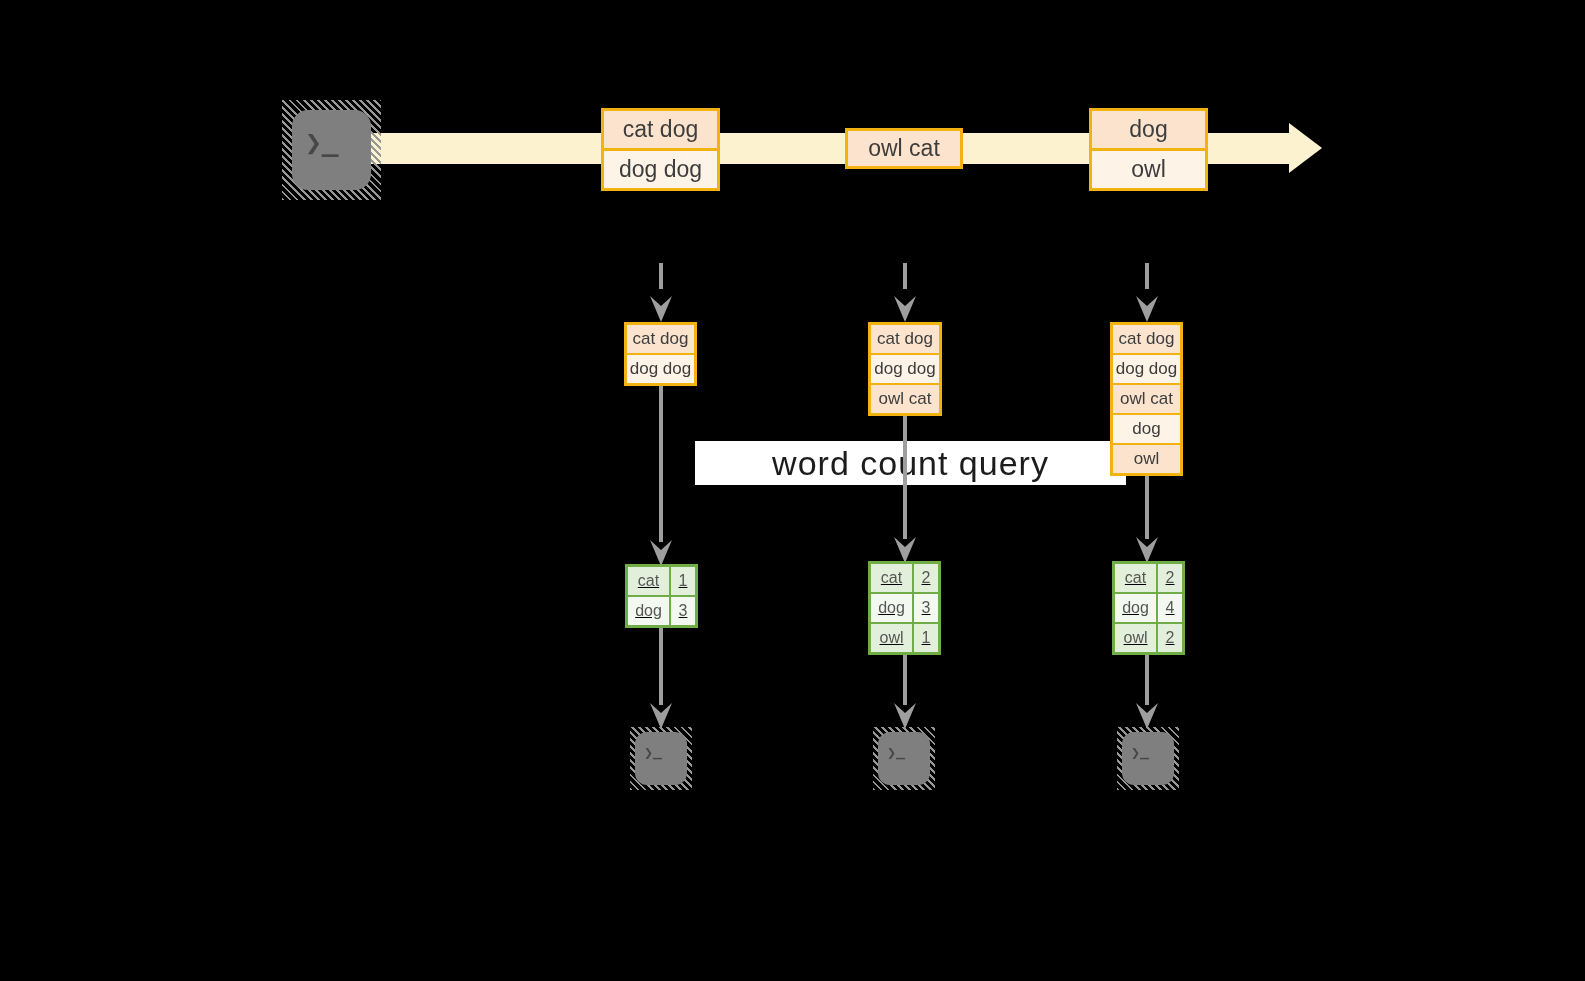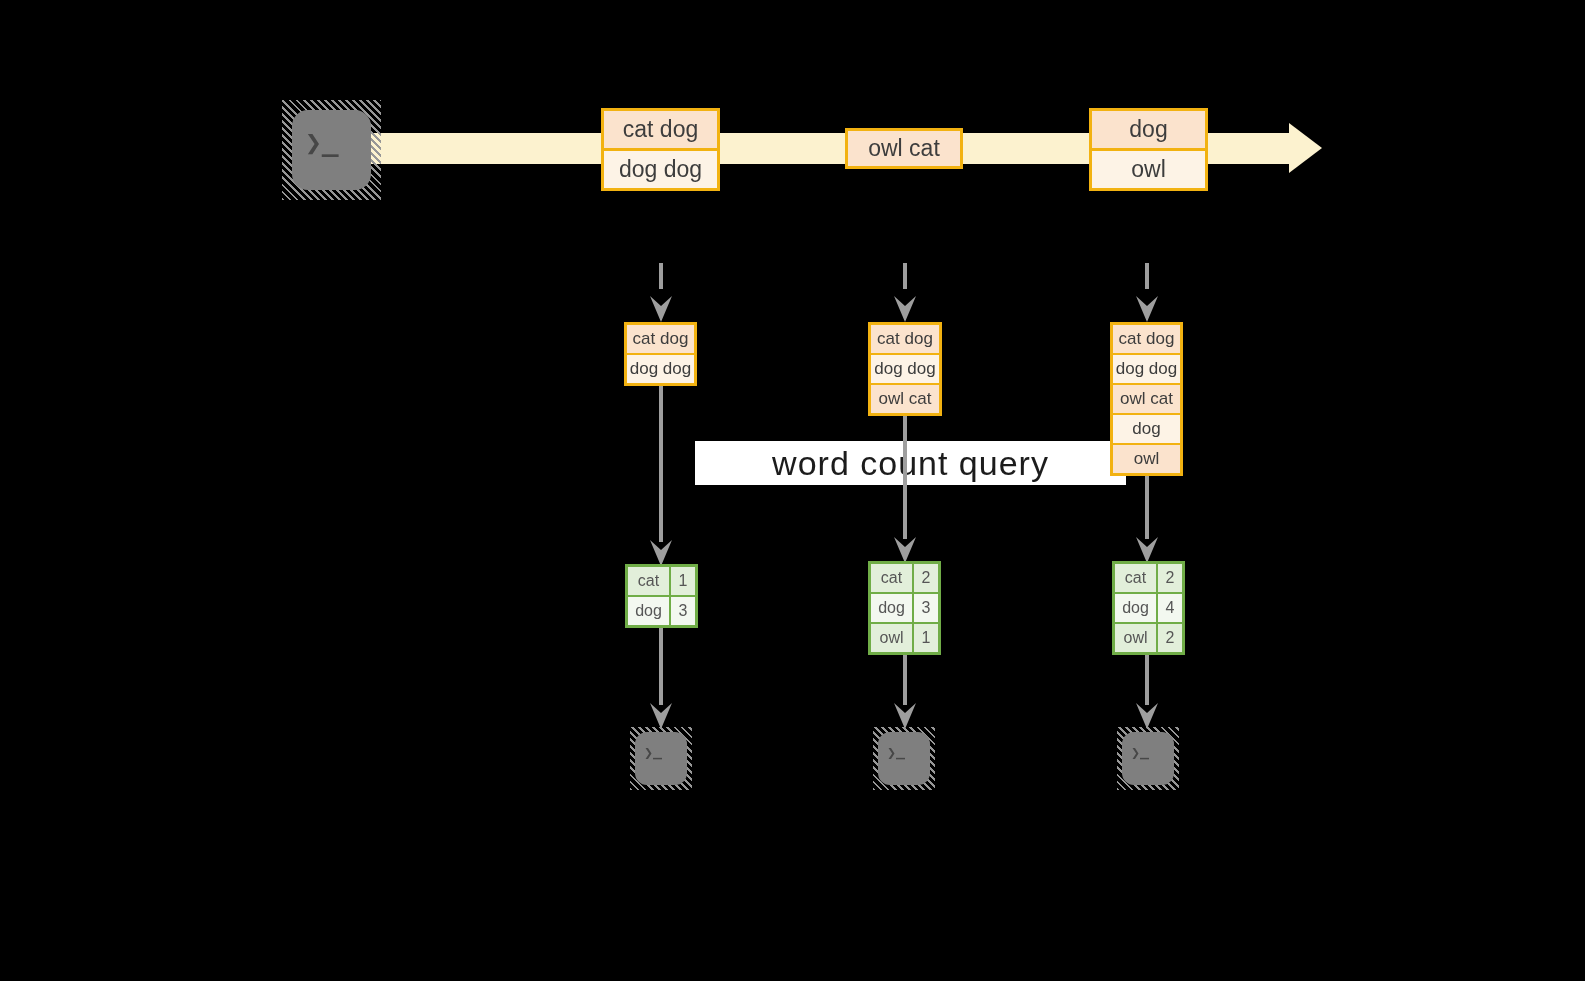--- a/index.html
+++ b/index.html
@@ -46,21 +46,21 @@
     clip-path:polygon(0 0,50% 38%,100% 0,50% 100%);z-index:2;
   }
 
   
   .banner{
     background:#ffffff;z-index:1;display:flex;align-items:center;justify-content:center;
     color:#1c1c1c;font-size:34px;font-weight:300;letter-spacing:1px;
   }
 
   
-  .gtable{border:3px solid var(--green-border,#70ad47);background:var(--green-border,#70ad47);z-index:3;box-sizing:border-box;}
+  .gtable{border:3px solid var(--green-border,#70ad47);background:var(--green-border,#70ad47);z-index:3;box-sizing:border-box;text-decoration:underline;}
   .gtable .grow{display:flex;}
   .gtable .grow + .grow{margin-top:2px;}
   .gtable .cell{height:28px;display:flex;align-items:center;justify-content:center;color:#565656;font-size:16px;}
   .gtable .word{width:41px;}
   .gtable .cnt{width:24px;margin-left:2px;}
   .gfill-a{background:var(--green-fill-a,#e2efda);}
   .gfill-b{background:var(--green-fill-b,#f3f8f0);}
 </style>
 </head>
 <body>

